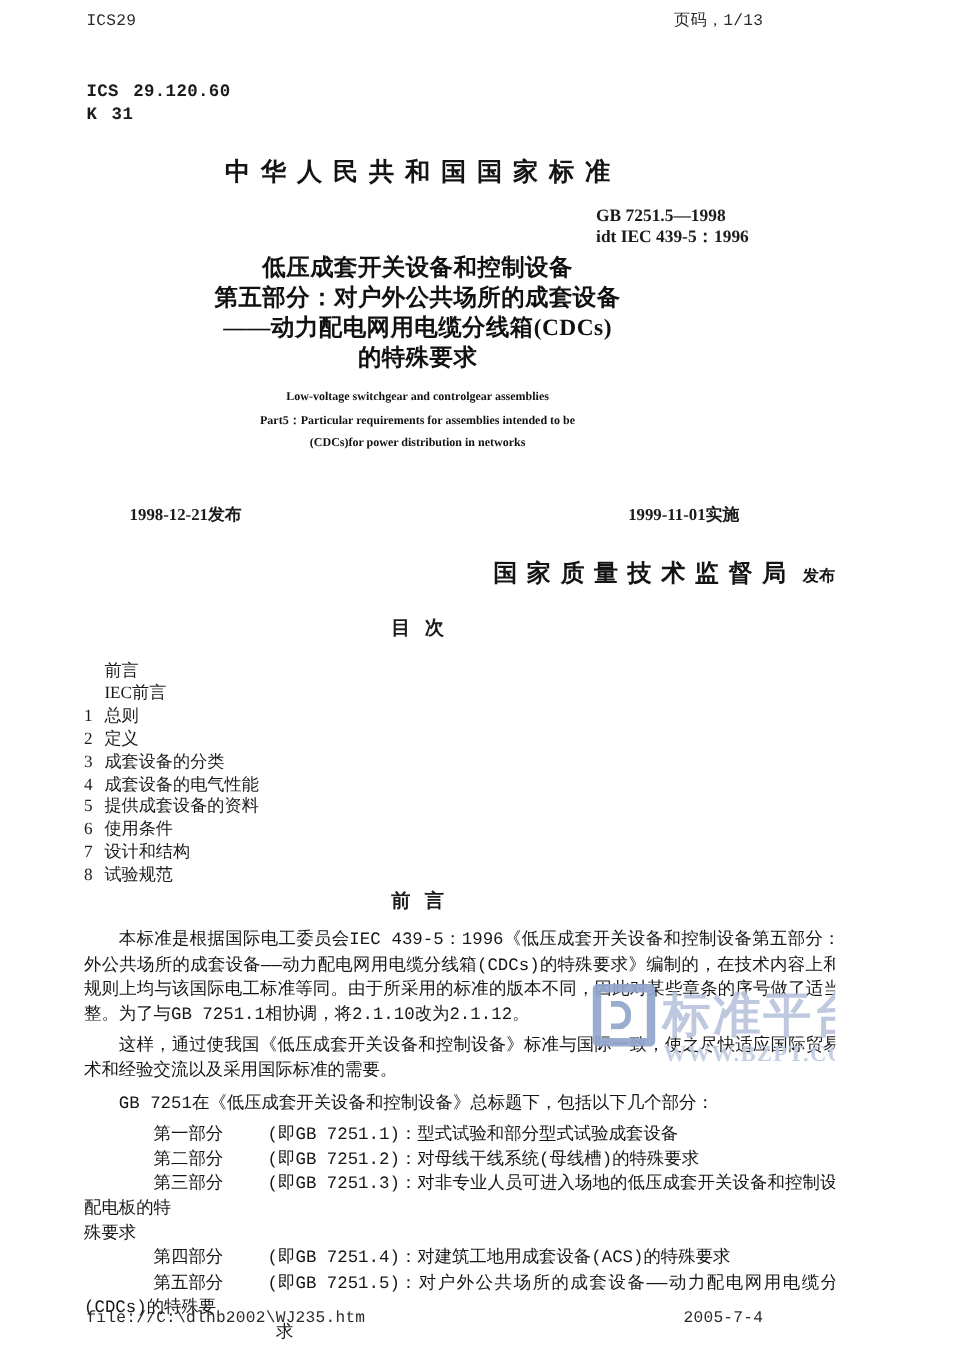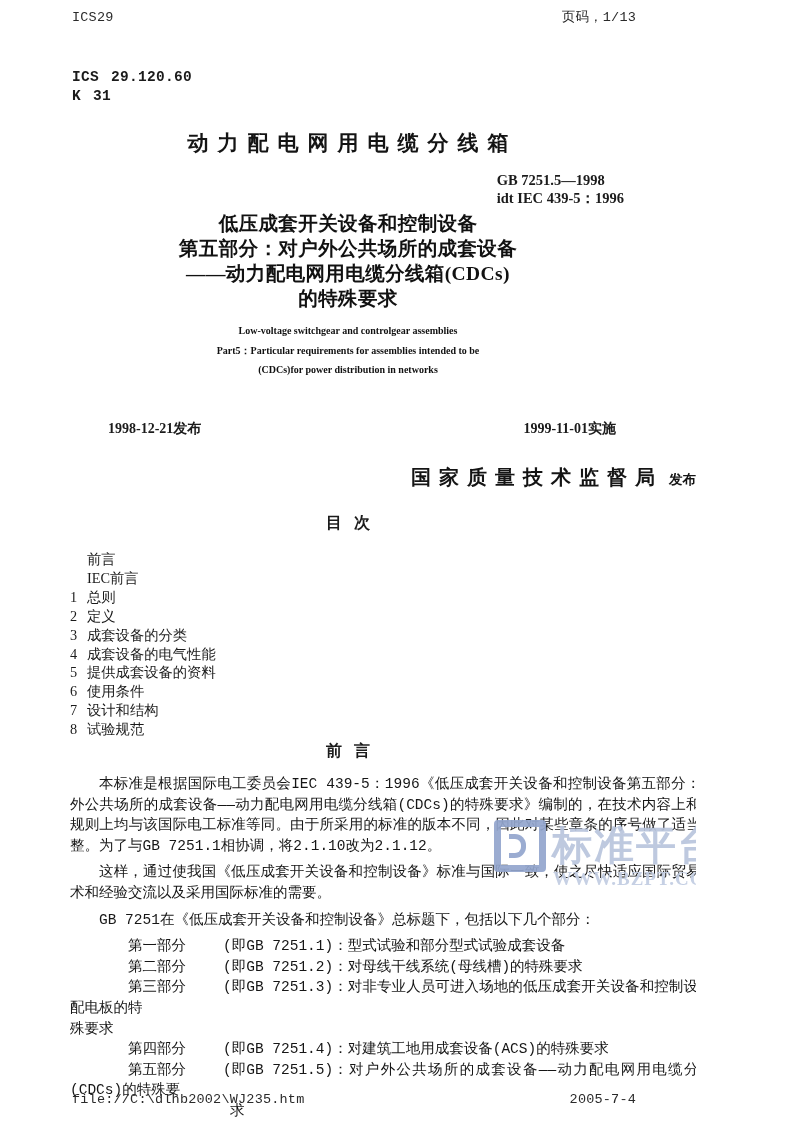--- a/index.html
+++ b/index.html
@@ -266,21 +266,21 @@
 
   <div class="ics-block">
     <div>
       <span>ICS</span><span class="num">29.120.60</span>
     </div>
     <div>
       <span>K</span><span class="num">31</span>
     </div>
   </div>
 
-  <div class="nat-title">动力配电网用电缆分线箱</div>
+  <div class="nat-title">中华人民共和国国家标准</div>
 
   <div class="std-nums">
     <div>GB 7251.5—1998</div>
     <div>idt IEC 439-5：1996</div>
   </div>
 
   <div class="cn-title">
     <div>低压成套开关设备和控制设备</div>
     <div>第五部分：对户外公共场所的成套设备</div>
     <div>——动力配电网用电缆分线箱(CDCs)</div>

